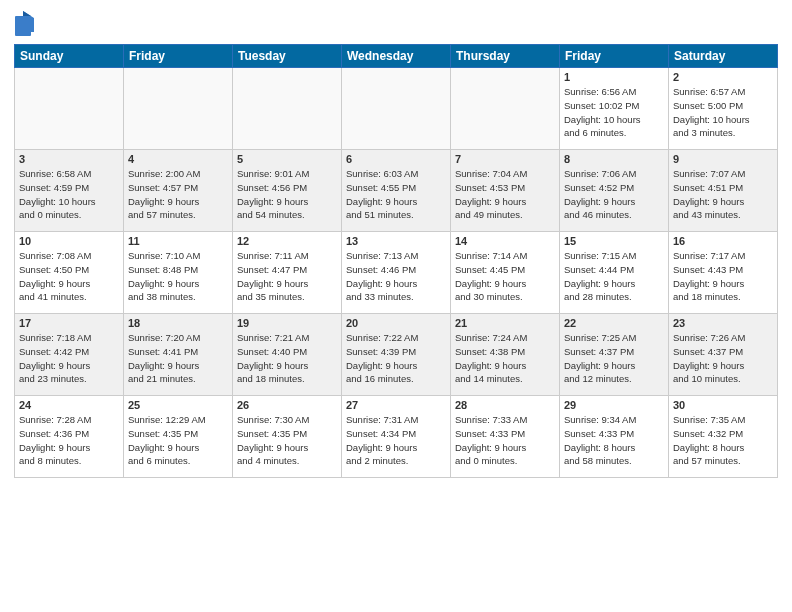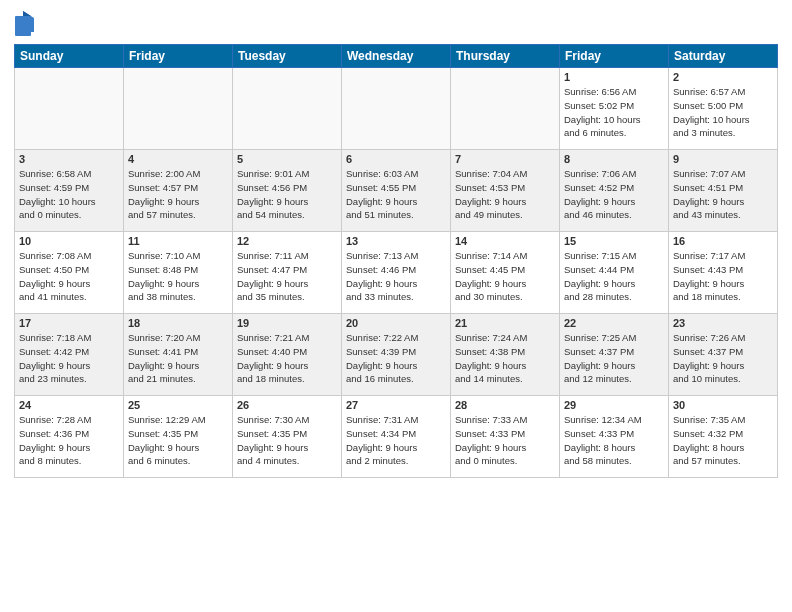--- a/index.html
+++ b/index.html
@@ -128,21 +128,21 @@
     </thead>
     <tbody id="calendar-body">
     <tr>
           <td class="empty"></td>
           <td class="empty"></td>
           <td class="empty"></td>
           <td class="empty"></td>
           <td class="empty"></td>
           <td>
             <span class="day-number">1</span>
-            <div class="day-info"><span>Sunrise: 6:56 AM</span><br><span>Sunset: 5:02 PM</span><br><span>Daylight: 10 hours</span><br><span>and 6 minutes.</span></div>
+            <div class="day-info"><span>Sunrise: 6:56 AM</span><br><span>Sunset: 10:02 PM</span><br><span>Daylight: 10 hours</span><br><span>and 6 minutes.</span></div>
           </td>
           <td>
             <span class="day-number">2</span>
             <div class="day-info"><span>Sunrise: 6:57 AM</span><br><span>Sunset: 5:00 PM</span><br><span>Daylight: 10 hours</span><br><span>and 3 minutes.</span></div>
           </td>
         </tr>
         <tr>
           <td class="shaded">
             <span class="day-number">3</span>
             <div class="day-info"><span>Sunrise: 6:58 AM</span><br><span>Sunset: 4:59 PM</span><br><span>Daylight: 10 hours</span><br><span>and 0 minutes.</span></div>
@@ -248,21 +248,21 @@
           <td>
             <span class="day-number">27</span>
             <div class="day-info"><span>Sunrise: 7:31 AM</span><br><span>Sunset: 4:34 PM</span><br><span>Daylight: 9 hours</span><br><span>and 2 minutes.</span></div>
           </td>
           <td>
             <span class="day-number">28</span>
             <div class="day-info"><span>Sunrise: 7:33 AM</span><br><span>Sunset: 4:33 PM</span><br><span>Daylight: 9 hours</span><br><span>and 0 minutes.</span></div>
           </td>
           <td>
             <span class="day-number">29</span>
-            <div class="day-info"><span>Sunrise: 12:34 AM</span><br><span>Sunset: 4:33 PM</span><br><span>Daylight: 8 hours</span><br><span>and 58 minutes.</span></div>
+            <div class="day-info"><span>Sunrise: 9:34 AM</span><br><span>Sunset: 4:33 PM</span><br><span>Daylight: 8 hours</span><br><span>and 58 minutes.</span></div>
           </td>
           <td>
             <span class="day-number">30</span>
             <div class="day-info"><span>Sunrise: 7:35 AM</span><br><span>Sunset: 4:32 PM</span><br><span>Daylight: 8 hours</span><br><span>and 57 minutes.</span></div>
           </td>
         </tr>
       </tbody>
   </table>
 </div>
 

